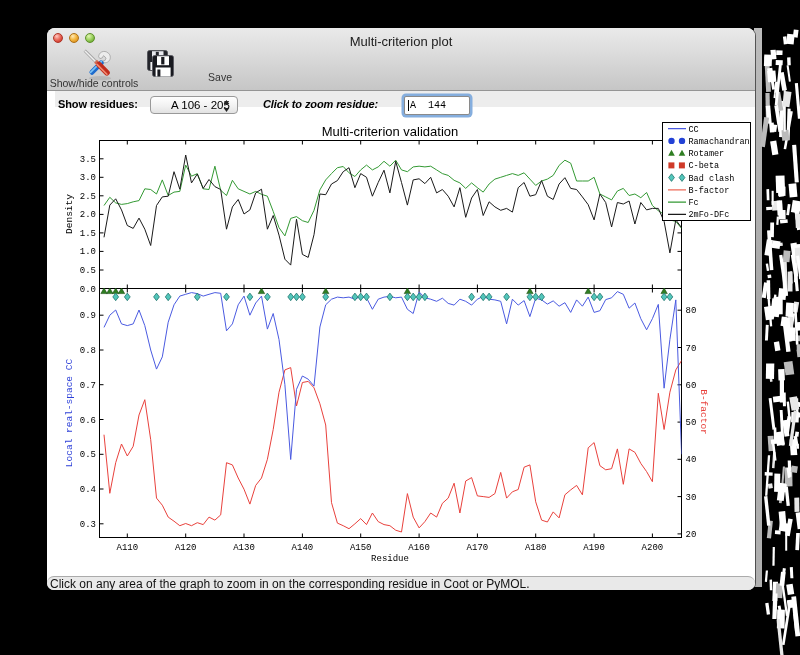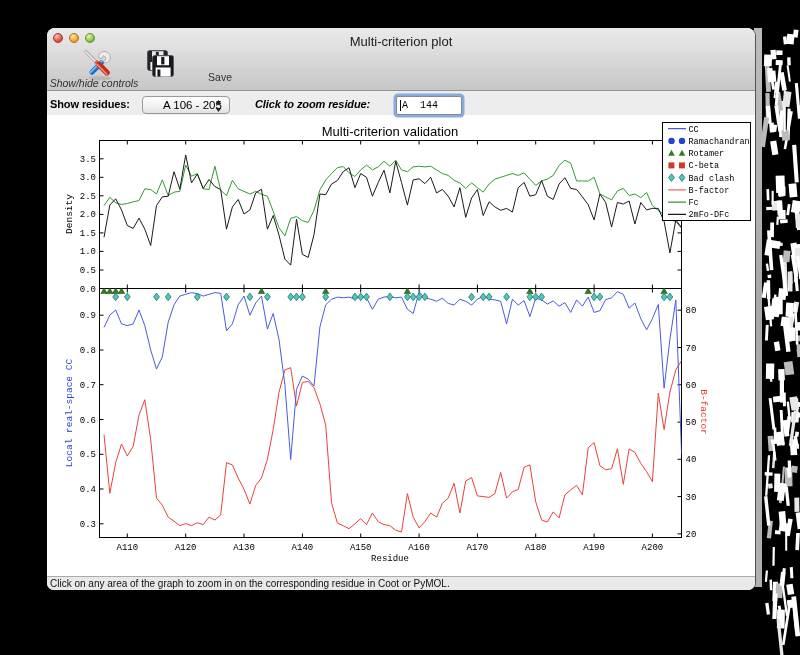--- a/index.html
+++ b/index.html
@@ -5,26 +5,26 @@
 #stage{position:relative;width:800px;height:655px;background:#000;}
 #gstrip{position:absolute;left:754px;top:28px;width:8px;height:559px;background:linear-gradient(180deg,#bcbcbc,#a8a8a8 50%,#b0b0b0);}
 #win{position:absolute;left:47px;top:28px;width:708px;height:562px;border-radius:8px 8px 7px 7px;background:#fff;overflow:hidden;box-shadow:0 0 0 1px rgba(0,0,0,0.55);}
 #tbar{position:absolute;left:0;top:0;width:100%;height:62px;background:linear-gradient(180deg,#eaeaea 0%,#dcdcdc 40%,#c6c6c6 100%);border-bottom:1px solid #959595;}
 .tl{position:absolute;top:5.3px;width:10px;height:10px;border-radius:50%;box-sizing:border-box;}
 #tl-r{left:6.2px;background:radial-gradient(circle at 35% 28%,#ffc9c2,#ea6d5f 45%,#d23c2e 80%);border:1px solid #ad3427;}
 #tl-y{left:22.3px;background:radial-gradient(circle at 35% 28%,#ffe9b8,#f3b943 45%,#df9322 80%);border:1px solid #ad7117;}
 #tl-g{left:38.3px;background:radial-gradient(circle at 35% 28%,#e0f5b2,#a1d465 45%,#6fae35 80%);border:1px solid #5e8f2b;}
 #wtitle{position:absolute;top:6px;left:0;width:100%;text-align:center;font-size:13px;color:#202020;}
 .tblab{position:absolute;font-size:10.5px;color:#333;}
-#ctrl{position:absolute;left:0;top:63px;width:100%;height:24px;background:#ededed;}
+#ctrl{position:absolute;left:8px;top:63px;width:100%;height:16px;background:#ededed;}
 .blab{position:absolute;font-weight:bold;font-size:11px;color:#000;top:7px;letter-spacing:-0.1px;}
 #combo{position:absolute;left:95px;top:5px;width:88px;height:17.5px;box-sizing:border-box;border:1px solid #999;border-radius:4px;background:linear-gradient(180deg,#ffffff,#f0f0f0 60%,#e2e2e2);font-size:11.5px;color:#000;line-height:17px;padding-left:20px;}
 #inp{position:absolute;left:328px;top:4.5px;width:66px;height:19px;box-sizing:border-box;border:1px solid #8a8a8a;border-radius:1px;background:#fff;box-shadow:0 0 0 2.5px #85aede;font-size:10px;font-family:"Liberation Mono",monospace;color:#000;line-height:17px;padding-left:3px;border-radius:2px;margin-left:21px;}
 #fig{position:absolute;left:0;top:91px;width:708px;height:456px;background:#fff;}
-#sbar{position:absolute;left:0;top:547.5px;width:100%;height:15px;background:#e9e9e9;border-top:1px solid #ababab;font-size:10px;color:#111;line-height:14px;padding-left:3px;box-sizing:border-box;}
+#sbar{position:absolute;left:0;top:547.5px;width:100%;height:15px;background:#e9e9e9;border-top:1px solid #ababab;font-size:12px;color:#111;line-height:14px;padding-left:3px;box-sizing:border-box;border-radius:7px;}
 </style></head>
 <body>
 <div id="stage">
 <div id="gstrip"></div>
 <svg id="noise" style="position:absolute;left:0;top:0" width="800" height="655">
       <rect x="784.6" y="467.4" width="7.6" height="19.0" fill="#bbbbbb" transform="rotate(-1 784.6 467.4)"></rect>
       <rect x="795.1" y="412.5" width="8.3" height="4.9" fill="#ffffff" transform="rotate(1 795.1 412.5)"></rect>
       <rect x="782.9" y="36.8" width="3.5" height="7.8" fill="#ffffff" transform="rotate(-7 782.9 36.8)"></rect>
       <rect x="790.3" y="111.0" width="2.6" height="38.5" fill="#ffffff" transform="rotate(10 790.3 111.0)"></rect>
       <rect x="792.8" y="200.0" width="8.7" height="12.2" fill="#ffffff" transform="rotate(9 792.8 200.0)"></rect>
@@ -202,21 +202,21 @@
         <rect x="14.5" y="11.2" width="1.5" height="16" rx="0.7" fill="#7cc3f5"></rect>
       </g>
       <g transform="rotate(-45 16 16)">
         <rect x="14.9" y="-3" width="2.5" height="14.5" rx="1" fill="#c4c4c4" stroke="#8f8f8f" stroke-width="0.5"></rect>
         <rect x="15.5" y="-3" width="0.9" height="14.5" fill="#f6f6f6"></rect>
         <rect x="14.3" y="11.2" width="3.8" height="2.2" fill="#d4694f"></rect>
         <rect x="13.5" y="13" width="5.4" height="16" rx="2.6" fill="#c12c1c"></rect>
         <rect x="14.3" y="13.4" width="1.6" height="14.8" rx="0.8" fill="#ef8a72"></rect>
       </g>
     </svg>
-    <div class="tblab" style="left:-2px;top:49px;width:98px;text-align:center;font-style:italic;">Show/hide controls</div>
+    <div class="tblab" style="left:-2px;top:49px;width:98px;text-align:center;">Show/hide controls</div>
     <svg style="position:absolute;left:100px;top:22px" width="27" height="27" viewBox="0 0 27 27">
       <rect x="0.5" y="0.5" width="20" height="20" rx="2" fill="#23242a" stroke="#4a4b52" stroke-width="0.8"></rect>
       <rect x="5" y="1.2" width="11.5" height="8.2" fill="#e8e9ee"></rect>
       <rect x="8.8" y="1.8" width="3" height="6.6" fill="#23242a"></rect>
       <rect x="3.4" y="12" width="14.2" height="8" fill="#f4f4f6"></rect>
       <rect x="5.5" y="5.5" width="21" height="21" rx="2" fill="#191a20" stroke="#55565e" stroke-width="0.8"></rect>
       <rect x="10" y="6.2" width="12" height="9" fill="#ffffff"></rect>
       <rect x="14.2" y="7" width="3.2" height="7.4" fill="#191a20"></rect>
       <rect x="8.6" y="17.5" width="15" height="9" fill="#ffffff"></rect>
       <rect x="10.4" y="19.5" width="3" height="7" fill="#191a20"></rect>

